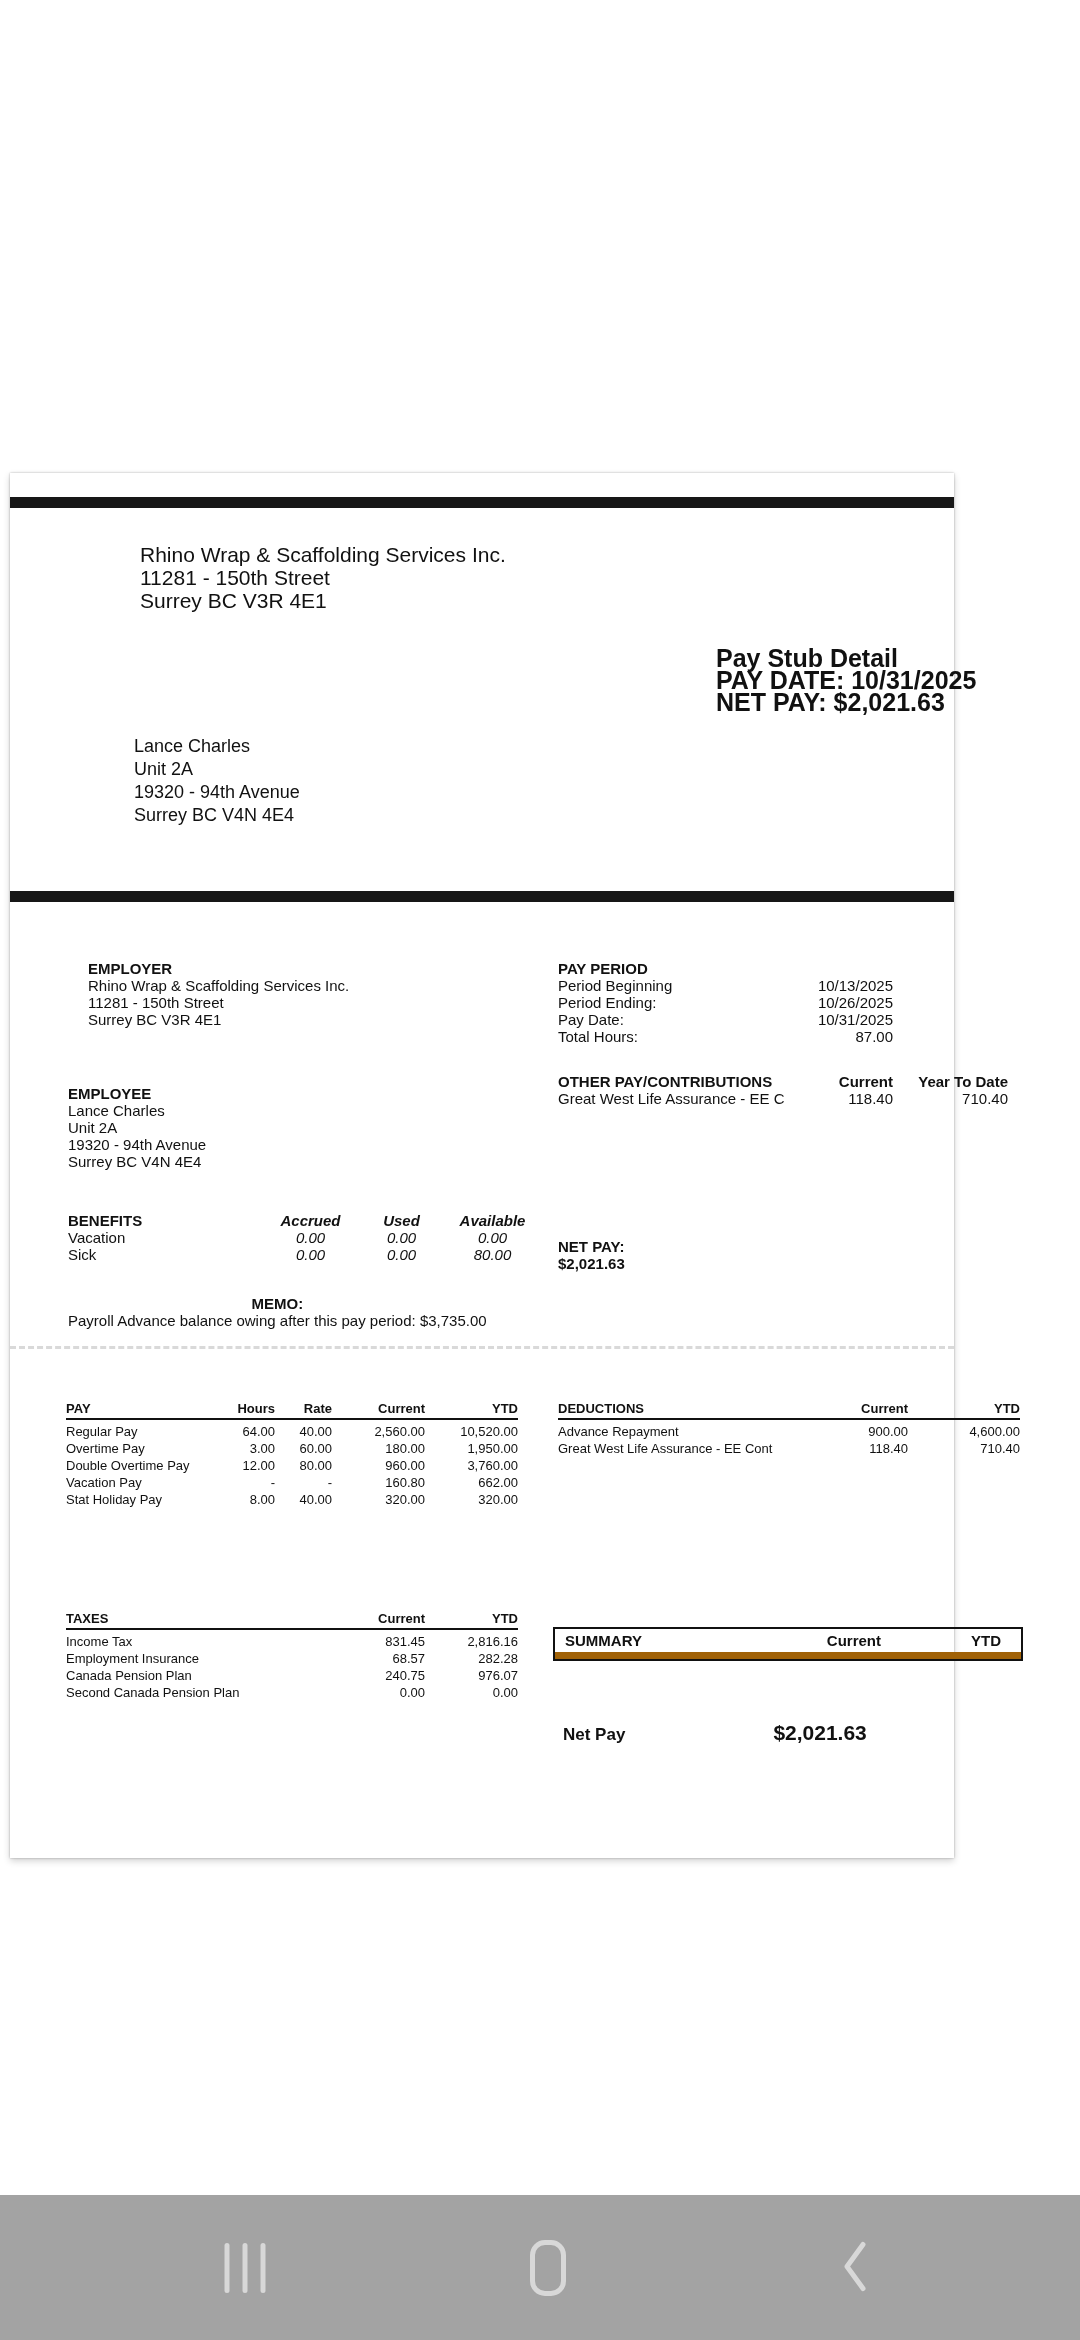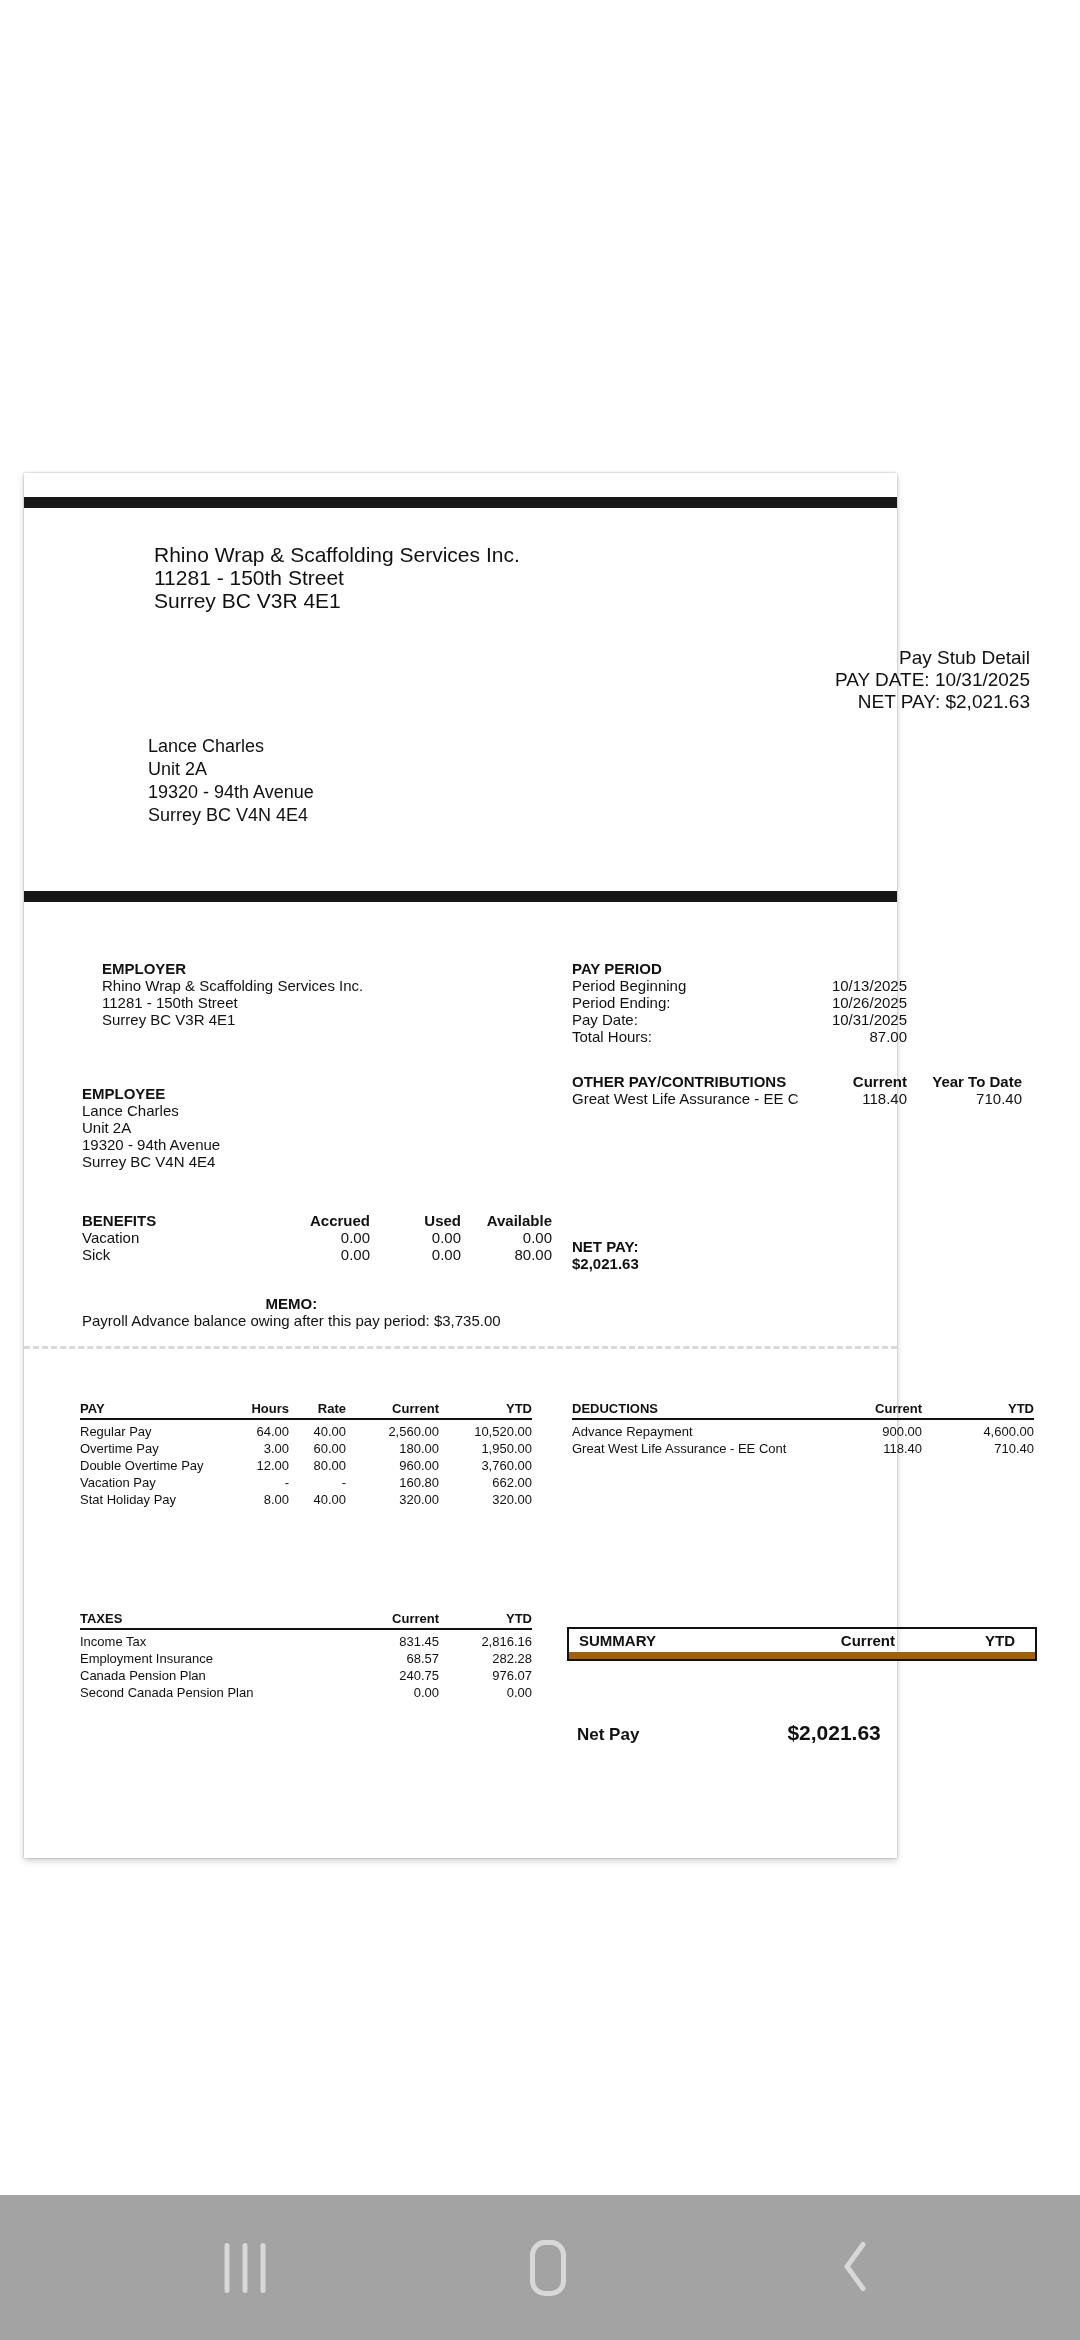--- a/index.html
+++ b/index.html
@@ -3,46 +3,46 @@
 <meta charset="utf-8">
 <style>
   html,body{margin:0;padding:0;}
   body{
     width:1080px;height:2340px;position:relative;overflow:hidden;
     background:#ffffff;color:#111;
     font-family:"Liberation Sans","DejaVu Sans",sans-serif;
   }
   
   .page{
-    position:absolute;left:24px;top:473px;width:873px;height:1385px;
+    position:absolute;left:10px;top:473px;width:944px;height:1385px;
     background:#fff;
     box-shadow:0 0 2px rgba(0,0,0,.28), 0 3px 7px rgba(0,0,0,.18);
   }
   .black-bar{position:absolute;left:0;width:100%;height:11px;background:#171717;}
   .bar1{top:24px;} .bar2{top:418px;}
 
   .company{position:absolute;left:130px;top:70px;font-size:21px;line-height:23px;}
-  .stub-detail{position:absolute;left:706px;top:174px;width:300px;text-align:right;font-size:19px;line-height:22px;}
+  .stub-detail{position:absolute;left:706px;top:174px;width:300px;text-align:left;font-size:25px;line-height:22px;font-weight:bold;}
   .emp-addr{position:absolute;left:124px;top:262px;font-size:18px;line-height:23px;}
 
   .sec{position:absolute;font-size:15px;line-height:17px;}
   .sec b,.hdr{font-weight:bold;}
   .sec-employer{left:58px;top:487px;margin-left:20px;}
   .sec-employee{left:58px;top:612px;}
   .sec-payperiod{left:548px;top:487px;width:335px;}
   .pp-row{display:flex;justify-content:space-between;}
   .sec-otherpay{left:548px;top:600px;width:450px;}
   .op-row{display:flex;}
   .op-label{flex:1;white-space:nowrap;overflow:hidden;}
   .op-cur{width:100px;text-align:right;flex:none;}
   .op-ytd{width:115px;text-align:right;flex:none;}
   .sec-benefits{left:58px;top:739px;width:470px;}
   .bn-row{display:flex;}
   .bn-label{flex:1;}
-  .bn-col{width:91px;text-align:right;flex:none;}
+  .bn-col{width:91px;text-align:center;flex:none;font-style:italic;}
   .sec-netpay{left:548px;top:765px;width:449px;display:flex;justify-content:space-between;font-weight:bold;flex-direction:column;}
   .sec-memo{left:58px;top:822px;text-align:center;}
 
   .dashes{position:absolute;left:0;top:873px;width:100%;height:0;border-top:3px dashed #d9d9d9;}
 
   .tbl{position:absolute;font-size:13px;line-height:17px;}
   .t-head{display:flex;border-bottom:2px solid #111;padding-bottom:1px;font-weight:bold;}
   .t-row{display:flex;}
   .pay-tbl{left:56px;top:927px;width:452px;}
   .tax-tbl{left:56px;top:1137px;width:452px;}

